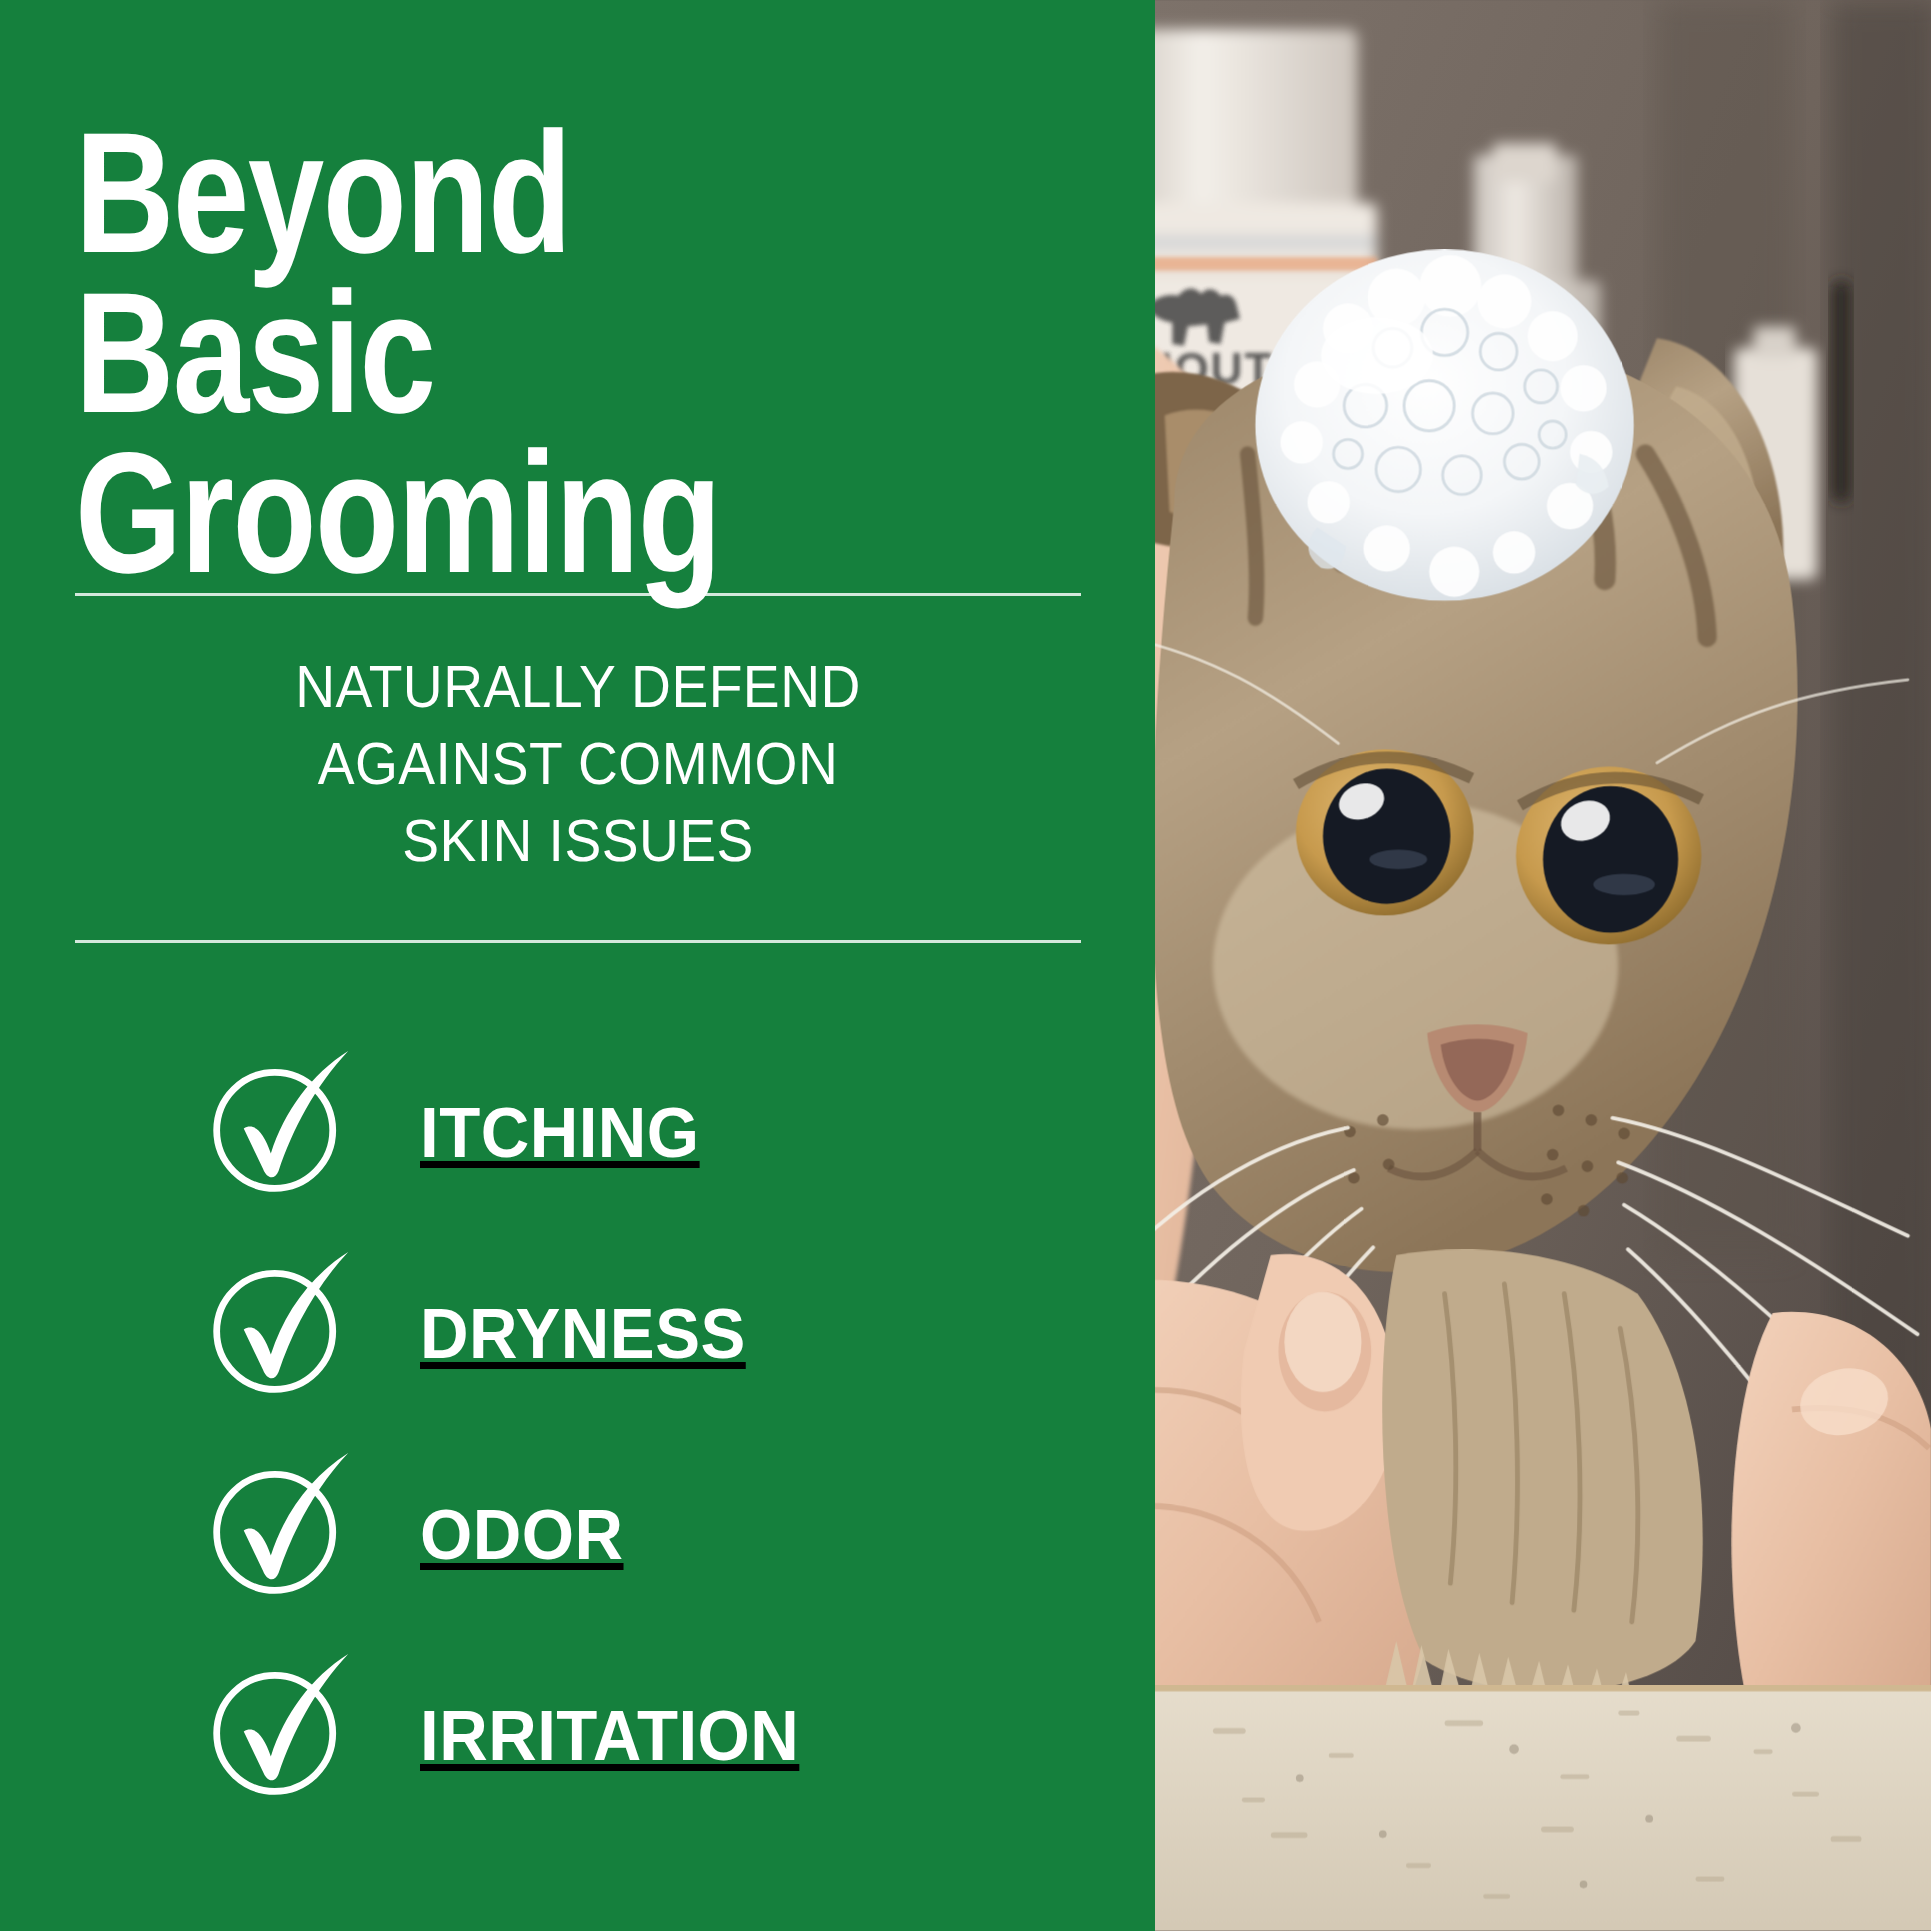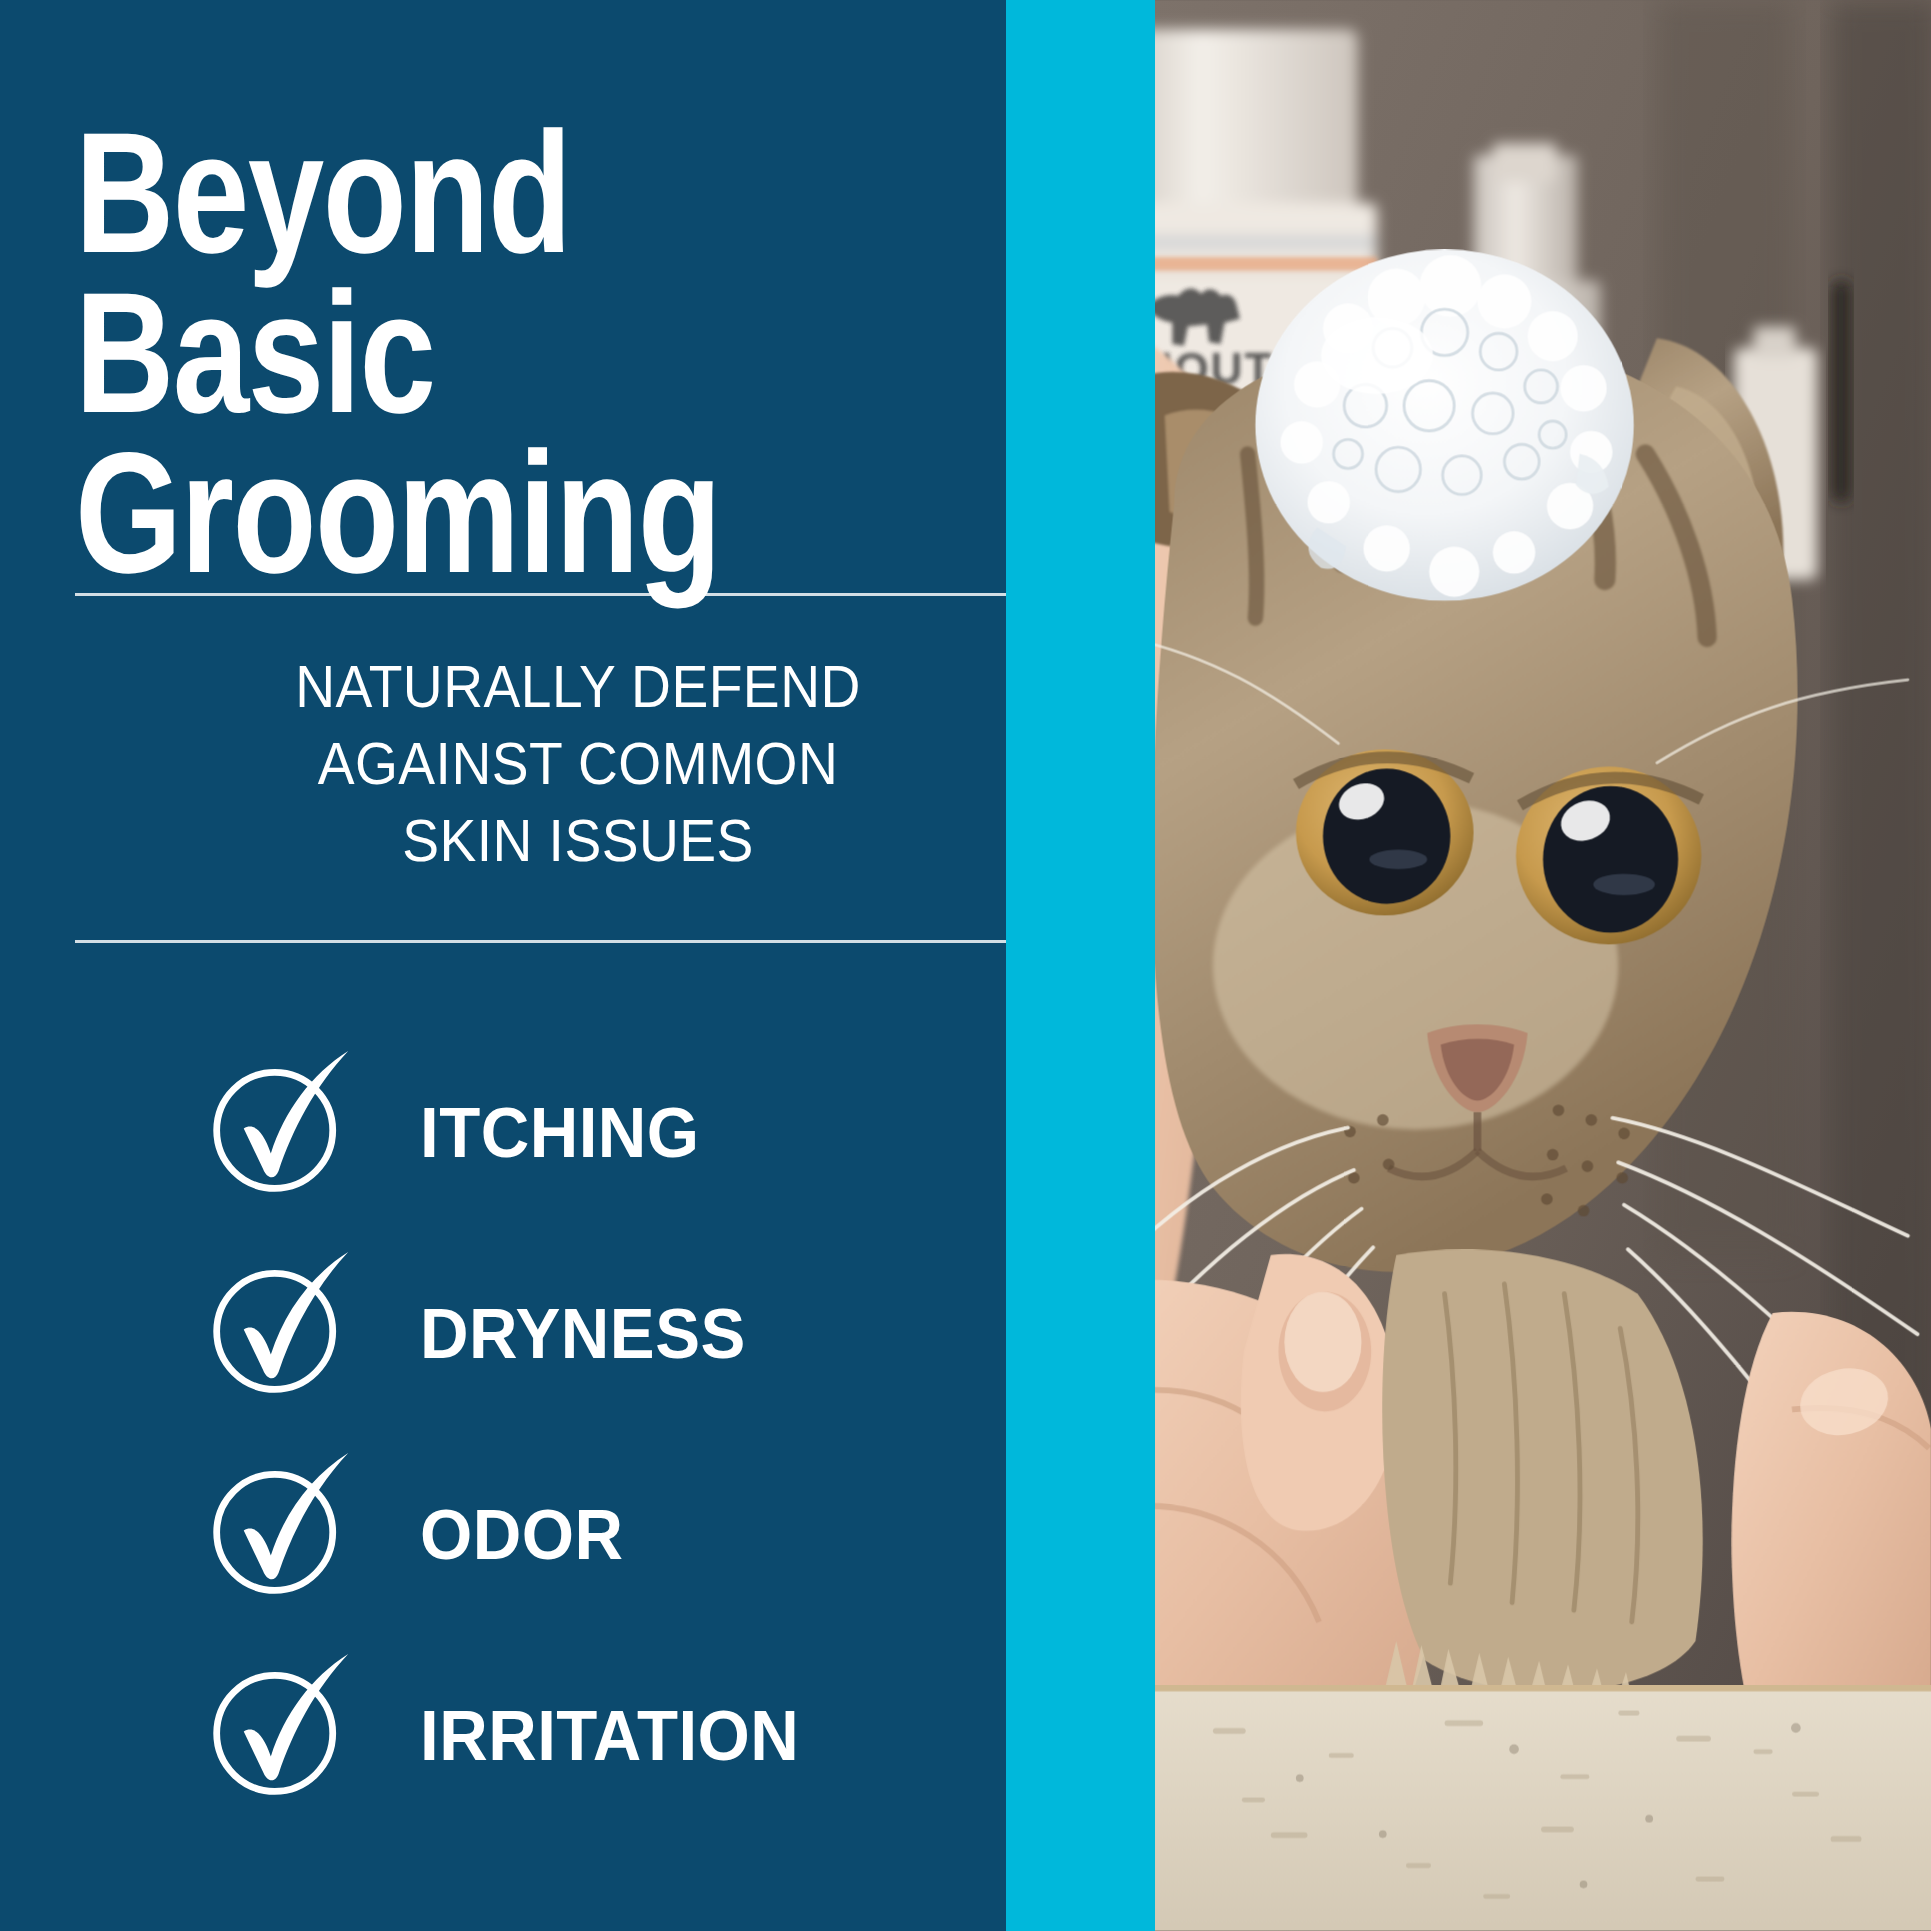--- a/index.html
+++ b/index.html
@@ -14,23 +14,23 @@
     height: 1931px;
     overflow: hidden;
     font-family: "Liberation Sans", sans-serif;
     background: #00b8db;
   }
 
   
   #left-panel {
     position: absolute;
     left: 0; top: 0;
-    width: 1006px;
+    width: 1155px;
     height: 1931px;
-    background: #0c4a6e;
+    background: #15803d;
     overflow: hidden;
   }
 
   #headline {
     position: absolute;
     left: 75px;
     top: 114px;
     width: 1023px;
     color: #ffffff;
     font-family: "Liberation Sans", sans-serif;
@@ -77,20 +77,21 @@
     left: 224px;
     top: 1070px;
     width: 869px;
   }
   .benefit-row {
     position: relative;
     height: 126px;
     margin-bottom: 75px;
     display: flex;
     align-items: center;
+    text-decoration: underline;
   }
   .check-wrap {
     position: relative;
     width: 147px;
     height: 147px;
     flex: 0 0 147px;
     margin-left: -17.4px;
     margin-top: -13.5px;
   }
   .check-wrap svg {

